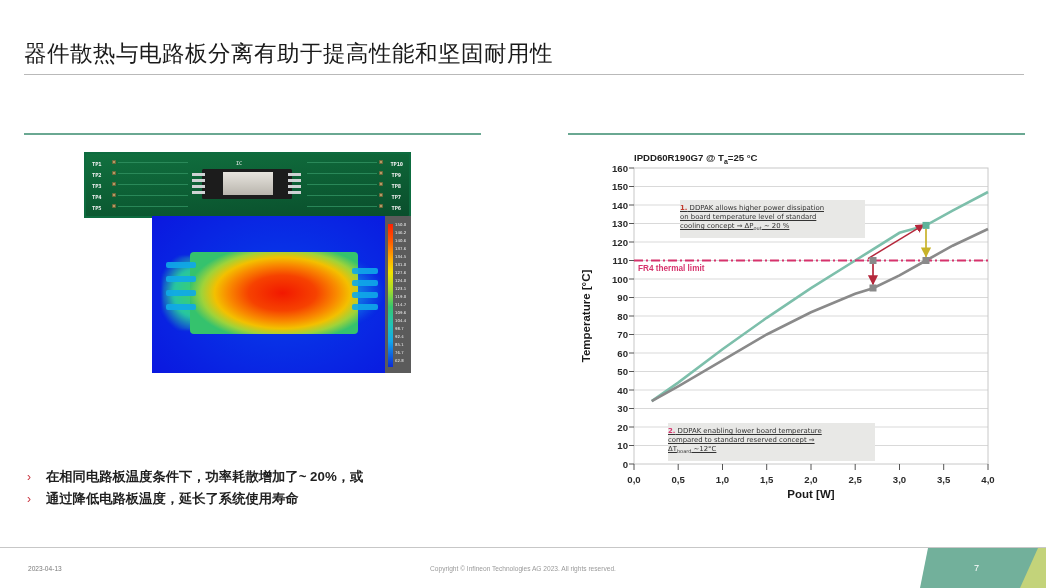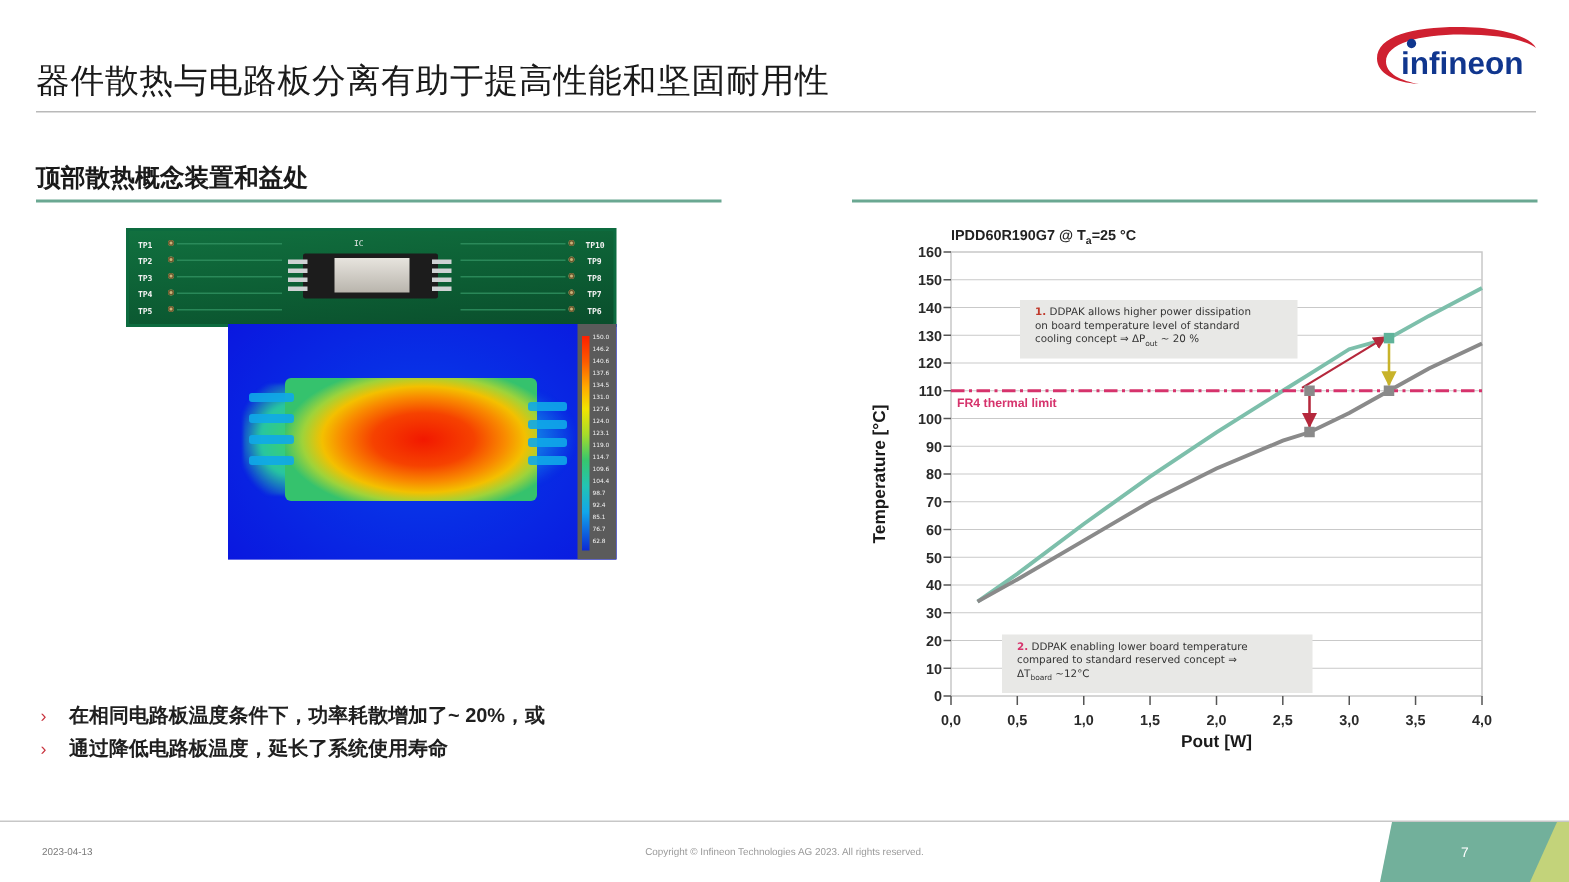--- a/index.html
+++ b/index.html
@@ -133,22 +133,23 @@
   #legend {
     position:absolute; left:130px; top:352px; width:250px;
     display:flex; gap:52px; font-size:10px; color:#333;
   }
   #legend .li { display:flex; align-items:center; gap:5px; }
   #legend .swatch { width:24px; height:2.2px; display:block; }
 
   
   .annot {
     position:absolute; background:#e8e8e6; color:#333;
-    font-size:6.9px; line-height:9.2px; padding:4px 5px 4px 10px;
+    font-size:6.9px; line-height:9.2px; padding:4px 5px 4px 0;
     font-family:"DejaVu Sans", sans-serif;
+    text-decoration:underline;
   }
   .annot .num { font-weight:bold; }
   #annot1 { left:112px; top:54px; width:185px; }
   #annot1 .num { color:#c0392b; }
   #annot2 { left:100px; top:277px; width:207px; }
   #annot2 .num { color:#d6336c; }
   .asub { font-size:5px; vertical-align:sub; }
   #fr4-label {
     position:absolute; left:70px; top:118px; font-size:8.2px; font-weight:bold;
     color:#d6336c; white-space:nowrap;
@@ -166,32 +167,24 @@
   #page-badge { position:absolute; left:920px; top:548px; width:126px; height:40px; }
   #page-num {
     position:absolute; left:974px; top:563px; font-size:9.2px; color:#ffffff; font-weight:normal;
   }
 </style>
 </head>
 <body>
 
 <div id="slide">
 
-  <div id="logo">
-    <svg width="118" height="44" viewBox="0 0 118 44">
-      <path d="M6 23 C6 8 30 2 60 2 C88 2 108 8 112 16 C104 10 86 7 62 7 C34 7 12 13 12 25 C12 33 22 38 34 40 C18 39 6 33 6 23 Z" fill="#cf2030"></path>
-      <circle cx="29" cy="13" r="3.1" fill="#10368e"></circle>
-      <text x="22" y="33" font-family="Liberation Sans, sans-serif" font-size="21" font-weight="bold" fill="#10368e">infineon</text>
-    </svg>
-  </div>
 
   <div id="title">器件散热与电路板分离有助于提高性能和坚固耐用性</div>
   <div id="title-rule"></div>
 
-  <div class="col-head" id="head-left">顶部散热概念装置和益处</div>
   <div class="col-rule" id="rule-left"></div>
 
   <div class="col-rule" id="rule-right"></div>
 
   <div id="pcb">
     <div class="board"></div>
     <div class="iclabel">IC</div>
     <div class="icpkg"></div>
     <div class="icpad"></div>
 

